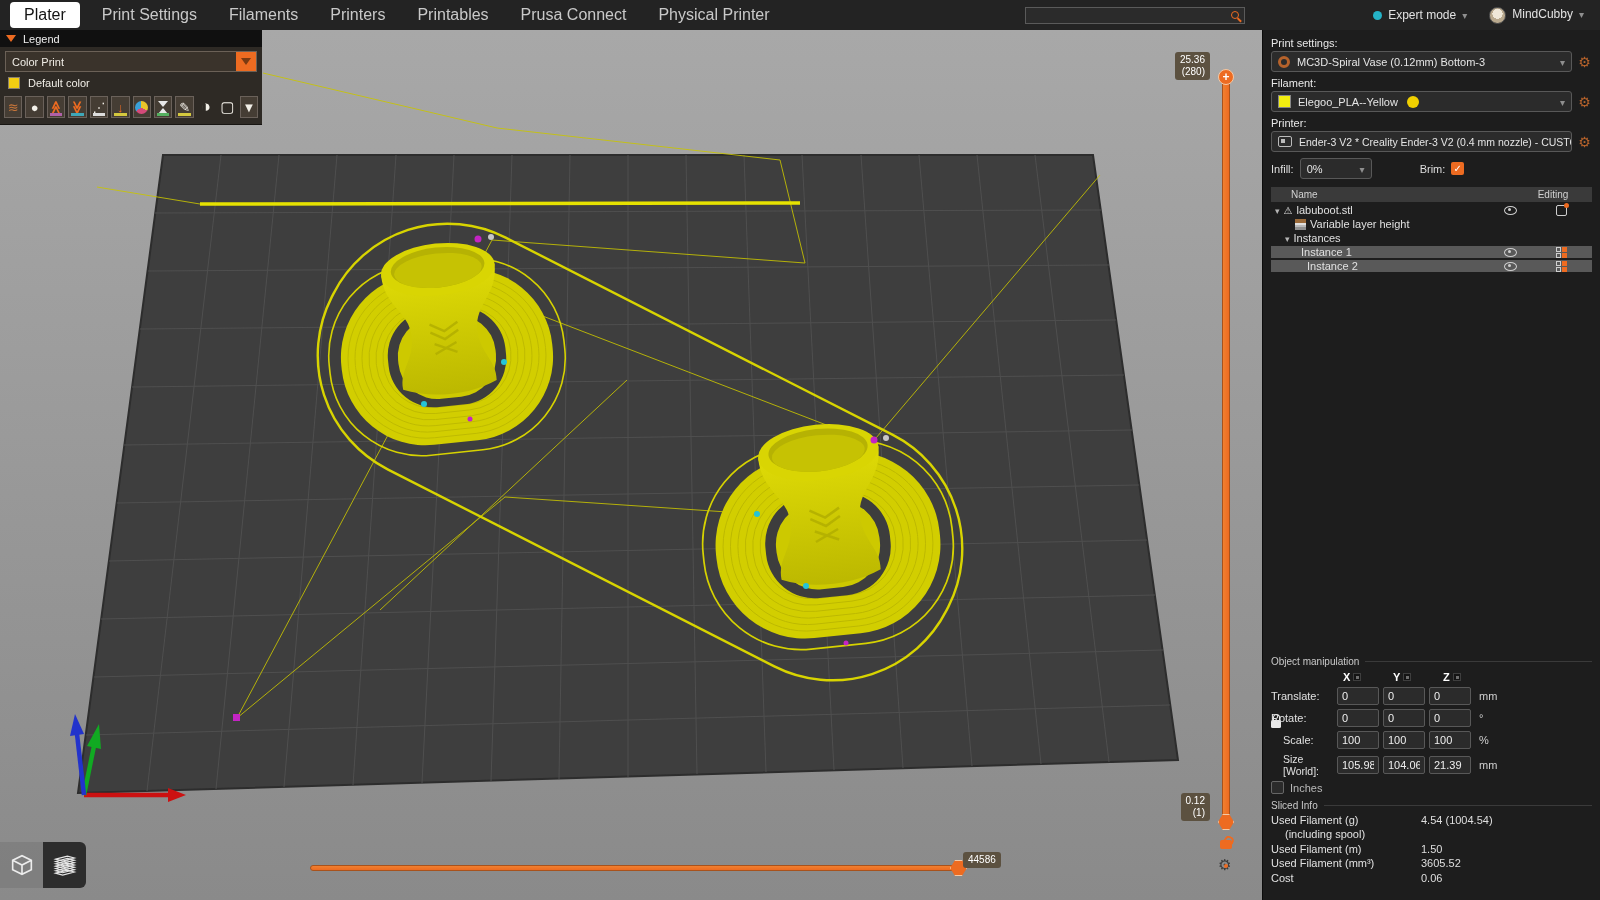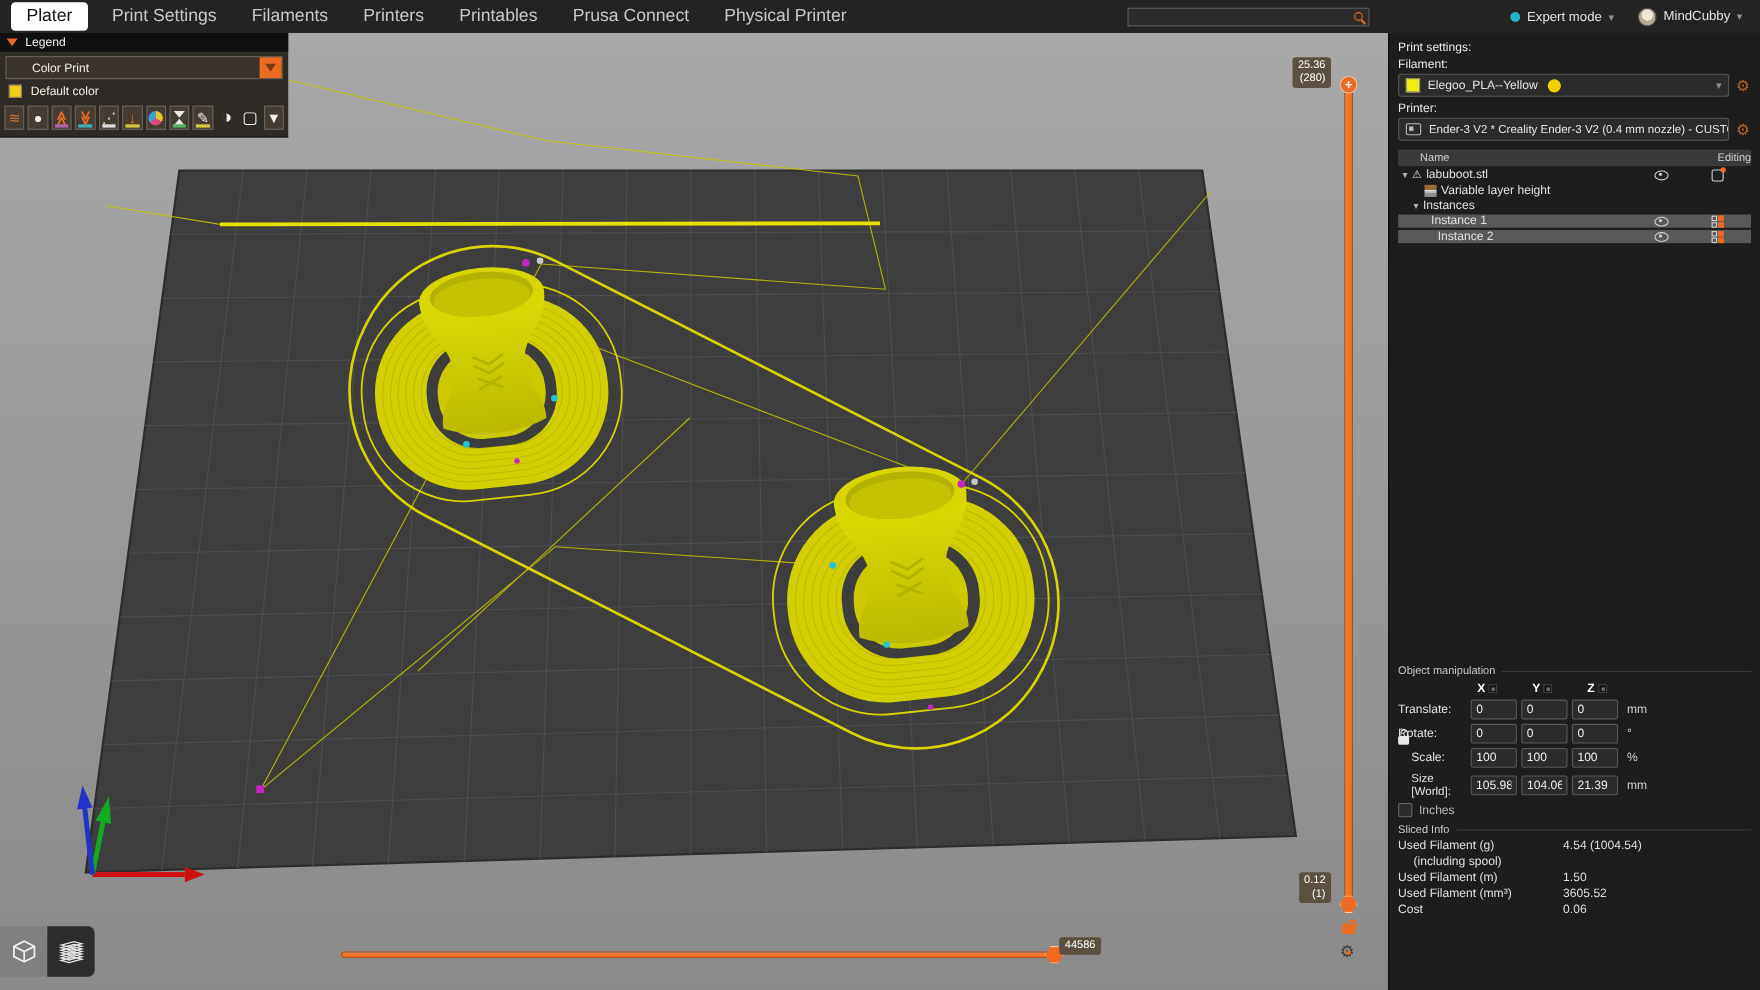--- a/index.html
+++ b/index.html
@@ -25,21 +25,21 @@
   
   .main { flex:1; display:flex; }
   .scene { position:relative; width:1262px; height:870px; overflow:hidden; }
   .scene svg.world { position:absolute; inset:0; }
 
   
   .legend { position:absolute; top:0; left:0; width:262px; background:#2e2a25; border-bottom:1px solid #171512; }
   .legend-head { height:17px; background:#101010; display:flex; align-items:center; gap:7px; padding:0 6px; color:#f0f0f0; }
   .tri-orange { width:0; height:0; border-left:5px solid transparent; border-right:5px solid transparent; border-top:7px solid #ED6B21; }
   .legend-combo { margin:4px 5px 3px; height:21px; background:#3a332b; border:1px solid #6b6157; display:flex; align-items:center; color:#f0ede6; }
-  .legend-combo .txt { padding:0 6px; flex:1;margin-left:17px; }
+  .legend-combo .txt { padding:0 6px; flex:1; }
   .legend-combo .drop { width:20px; height:100%; background:#ED6B21; display:flex; align-items:center; justify-content:center; }
   .legend-combo .drop i { width:0;height:0;border-left:5px solid transparent;border-right:5px solid transparent;border-top:7px solid #7a3a12; }
   .legend-defrow { display:flex; align-items:center; gap:8px; padding:2px 8px 4px; color:#f0ede6; }
   .swatch { width:12px; height:12px; border:1px solid #8a8070; }
   .legend-tools { display:flex; align-items:center; gap:3px; padding:3px 4px 6px; }
   .ltool { width:22px; height:22px; border:1px solid #6a615a; background:#453d34; display:flex; align-items:center; justify-content:center;
     position:relative; font-size:13px; color:#e8e4da; overflow:hidden;}
   .ltool.noborder { border-color:transparent; background:transparent; }
   .ltool .bar { position:absolute; left:2px; right:2px; bottom:1px; height:3px; }
   .g-or { color:#c8763a; } .g-wh { color:#f2efe8; }
@@ -96,21 +96,21 @@
   .icon-printer { width:14px; height:11px; border:1.5px solid #bbb; border-radius:2px; position:relative; flex:0 0 auto;}
   .icon-printer::after { content:""; position:absolute; left:2px; top:2px; width:4px; height:4px; background:#bbb; }
   .srow { display:flex; align-items:center; gap:6px; margin:3px 0; }
   .checkbox { width:13px; height:13px; border-radius:2px; }
   .cb-on { background:#ED6B21; color:#fff; font-size:10px; display:flex; align-items:center; justify-content:center; }
   .cb-on::after { content:"✓"; }
   .cb-off { background:#2b2b2b; border:1px solid #666; }
 
   .tbl-head { display:flex; align-items:center; background:#3a3a3a; height:15px; font-size:10px; color:#d2d2d2; margin-top:5px; }
   .tbl-head .c-name { flex:1; padding-left:20px; }
-  .tbl-head .c-edit { width:78px; text-align:right; }
+  .tbl-head .c-edit { width:78px; text-align:center; }
   .objlist { height:450px; overflow:hidden; }
   .orow { display:flex; align-items:center; height:12px; margin:2px 0; color:#e0e0e0; }
   .orow.sel { background:#595959;text-align:right; }
   .orow .grow { flex:1; display:flex; align-items:center; gap:4px; overflow:hidden; white-space:nowrap;}
   .orow .eyecol { width:40px; display:flex; justify-content:center; }
   .orow .editcol { width:62px; display:flex; justify-content:center; }
   .tree-chev::after { content:"▾"; color:#b5b5b5; font-size:9px; }
   .warn::after { content:"⚠"; color:#d9d9d9; font-size:10px; }
   .eye { width:13px; height:9px; border:1.5px solid #cfcfcf; border-radius:50%; position:relative; }
   .eye::after { content:""; position:absolute; width:3px; height:3px; border-radius:50%; background:#cfcfcf; left:3px; top:1.6px; }
@@ -377,20 +377,28 @@
             <use href="#layerrow" transform="translate(0,8)"></use>
               <use href="#layerrow" transform="translate(0,10)"></use>
             <use href="#layerrow" transform="translate(0,12)"></use>
           </svg>
         </div>
       </div>
     </div>
 
     <aside class="sidebar">
       <div class="plabel">Print settings:</div>
+      <div class="prow">
+        <div class="combo">
+          <span class="icon-ring"></span>
+          <span>MC3D-Spiral Vase (0.12mm) Bottom-3</span>
+          <span class="chev"></span>
+        </div>
+        <span class="gearbtn"></span>
+      </div>
 
       <div class="plabel">Filament:</div>
       <div class="prow">
         <div class="combo">
           <span class="icon-sw-y"></span>
           <span>Elegoo_PLA--Yellow</span>
           <span class="dot-y"></span>
           <span class="chev"></span>
         </div>
         <span class="gearbtn"></span>
@@ -400,20 +408,29 @@
       <div class="prow">
         <div class="combo">
           <span class="icon-printer"></span>
           <span style="font-size:10.5px">Ender-3 V2 * Creality Ender-3 V2 (0.4 mm nozzle) - CUSTOM</span>
 
         </div>
         <span class="gearbtn"></span>
       </div>
 
 
+      <div class="srow">
+        <span>Infill:</span>
+        <div class="combo" style="flex:0 0 72px">
+          <span>0%</span>
+          <span class="chev"></span>
+        </div>
+        <span style="margin-left:42px">Brim:</span>
+        <span class="checkbox cb-on"></span>
+      </div>
 
       <div class="tbl-head">
         <span class="c-name">Name</span>
         <span class="c-edit">Editing</span>
       </div>
 
       <div class="objlist">
         <div class="orow">
           <span class="grow" style="padding-left:4px">
             <span class="tree-chev"></span>

